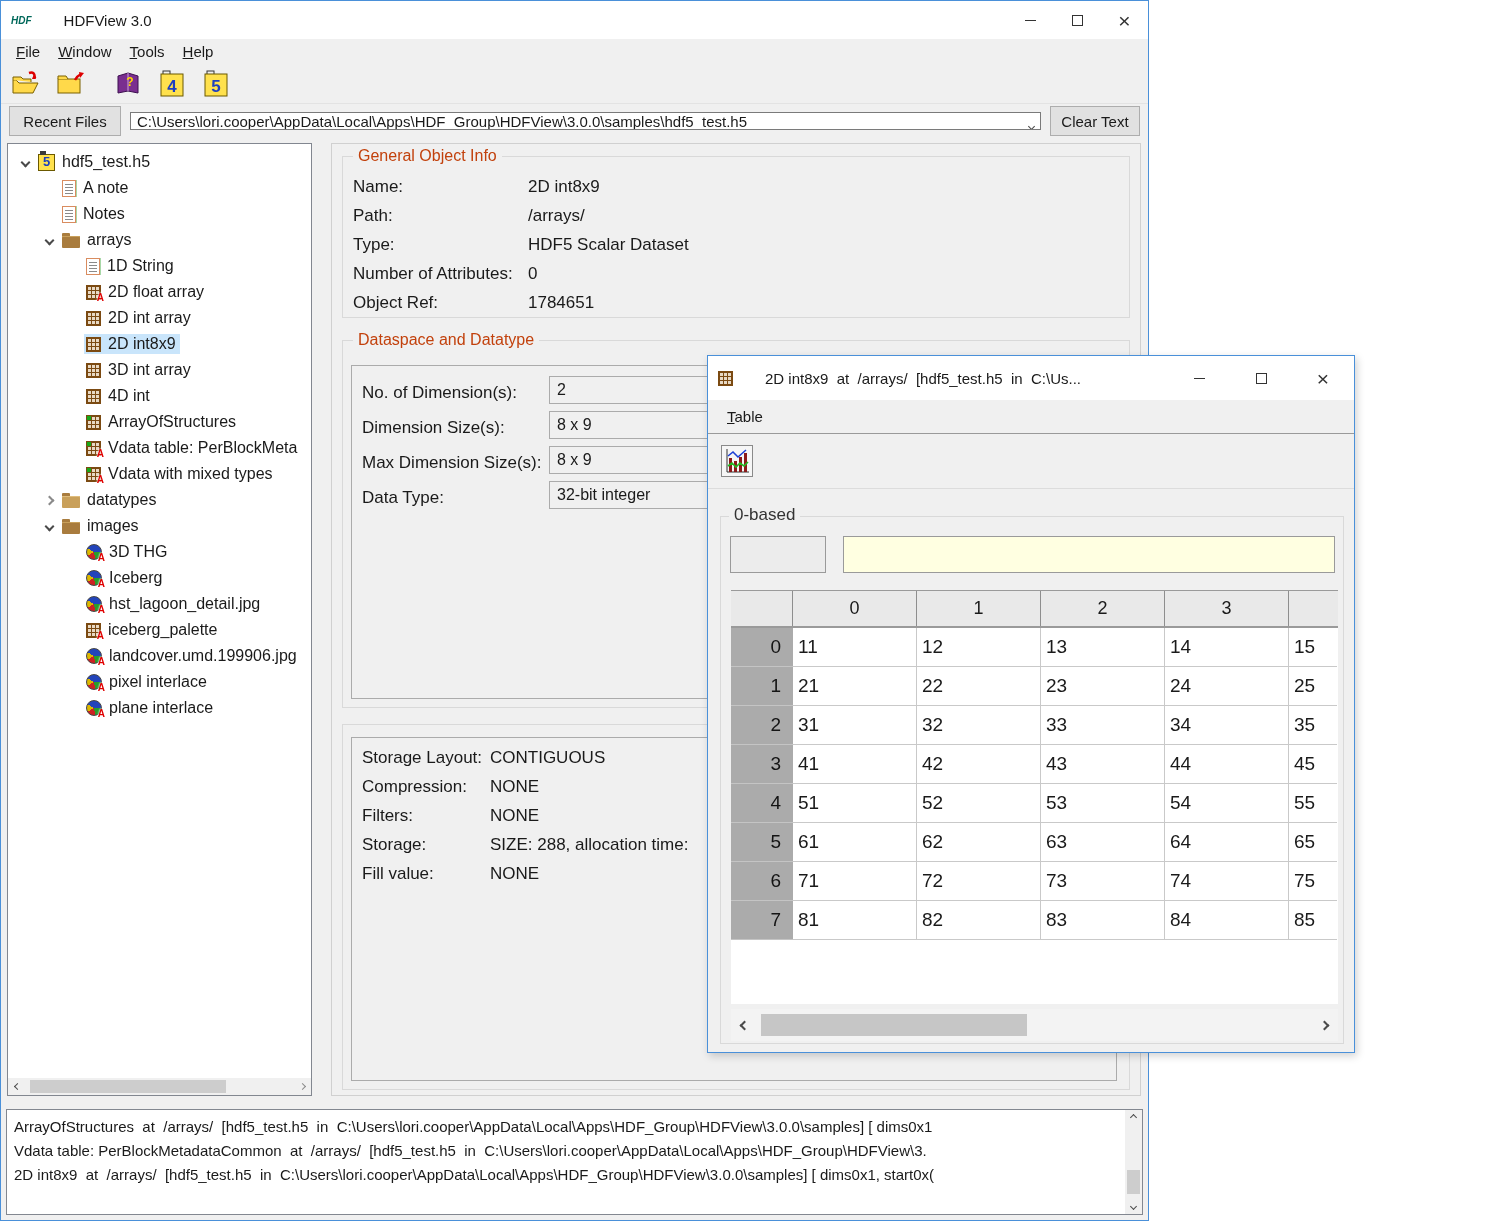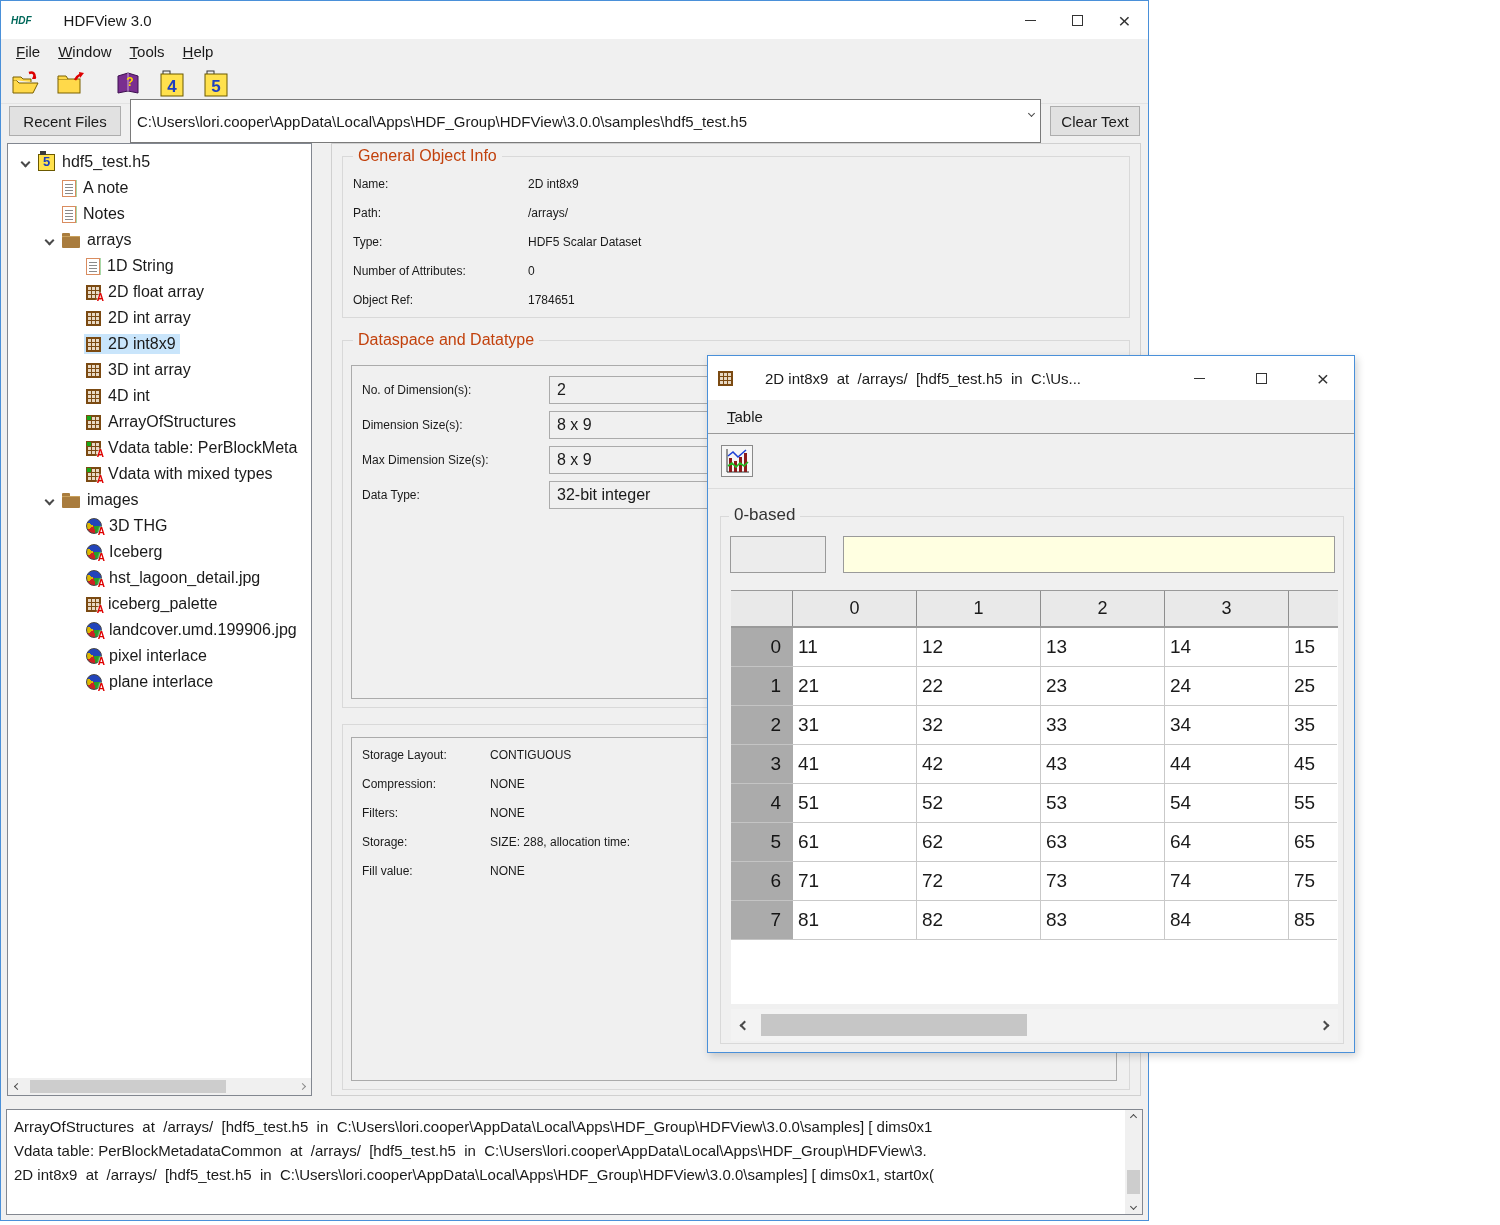--- a/index.html
+++ b/index.html
@@ -36,21 +36,21 @@
     border-bottom:1px solid #e3e3e3; }
   .tbtn { width:34px; height:32px; display:flex; align-items:center; justify-content:center; }
   .tbtn.gap { margin-left:14px; }
 
   
   #path-row { position:absolute; left:0; top:103px; width:100%; height:34px; display:flex;
     align-items:center; padding:0 8px; gap:9px; }
   .btn { background:#e1e1e1; border:1px solid #adadad; font-size:15px; height:30px;
     display:flex; align-items:center; justify-content:center; padding:0 10px; }
   #recent-files-btn { width:112px; flex:none; }
-  #path-combo { flex:1; height:44px; background:#fff; border:1px solid #7a7a7a;
+  #path-combo { flex:1; height:18px; background:#fff; border:1px solid #7a7a7a;
     display:flex; align-items:center; padding-left:6px; font-size:15px; position:relative;
     white-space:pre; overflow:hidden; }
   #path-combo .combo-arrow { position:absolute; right:6px; top:11px; }
   #clear-text-btn { width:90px; flex:none; }
 
   
   .chev { display:inline-block; width:7px; height:7px; border-right:2px solid #4a4a4a;
     border-bottom:2px solid #4a4a4a; }
   .chev.down  { transform:rotate(45deg); }
   .chev.right { transform:rotate(-45deg); border-color:#8a8a8a; }
@@ -101,21 +101,21 @@
   #tree-hscroll { width:100%; }
   .hs-thumb { position:absolute; top:2px; height:13px; background:#cdcdcd; }
   .hs-arrow { width:18px; display:flex; justify-content:center; }
 
   
   #info-panel { position:absolute; left:330px; top:142px; width:810px; height:953px;
     background:#f0f0f0; border:1px solid #d0d0d0; }
   .group { position:absolute; border:1px solid #d9d9d9; }
   .group .legend { position:absolute; top:-10px; left:10px; background:#f0f0f0;
     padding:0 5px; font-size:16px; color:#c2410c; }
-  .inforow { position:absolute; font-size:12px; white-space:pre; }
+  .inforow { position:absolute; font-size:17px; white-space:pre; }
   .sunken { border:1px solid #ababab; background:#f0f0f0; }
   .field { position:absolute; font-size:16px; display:flex; align-items:center;
     padding-left:7px; white-space:pre; overflow:hidden; }
 
   #grp-general { left:10px; top:12px; width:788px; height:162px; }
   #grp-dataspace { left:10px; top:196px; width:788px; height:368px; }
   #ds-inner { position:absolute; left:8px; top:24px; width:766px; height:334px;
     border:1px solid #ababab; }
   #grp-storage { left:10px; top:580px; width:788px; height:366px; }
   #st-inner { position:absolute; left:8px; top:12px; width:766px; height:344px;
@@ -339,20 +339,29 @@
           </span>
       </div>
       <div class="titem lvl2">
         <span class="hl">
             <span class="ic ic-grid ovl-g ovl-a"></span>
             <span>Vdata with mixed types</span>
           </span>
       </div>
       <div class="titem lvl1">
         <span class="chev-slot">
+            <span class="chev right"></span>
+          </span>
+        <span class="hl">
+            <span class="ic ic-folder closed"></span>
+            <span>datatypes</span>
+          </span>
+      </div>
+      <div class="titem lvl1">
+        <span class="chev-slot">
             <span class="chev down"></span>
           </span>
         <span class="hl">
             <span class="ic ic-folder"></span>
             <span>images</span>
           </span>
       </div>
       <div class="titem lvl2">
         <span class="hl">
             <span class="ic ic-img ovl-a"></span>

